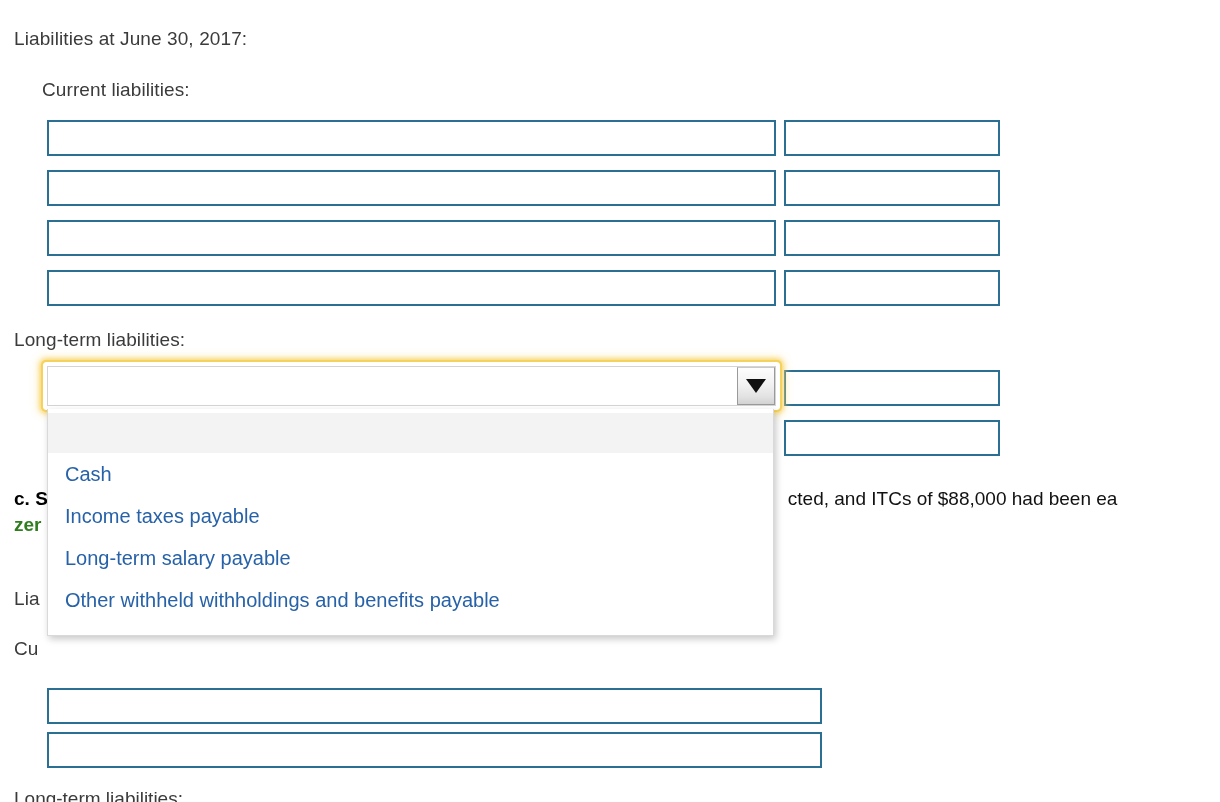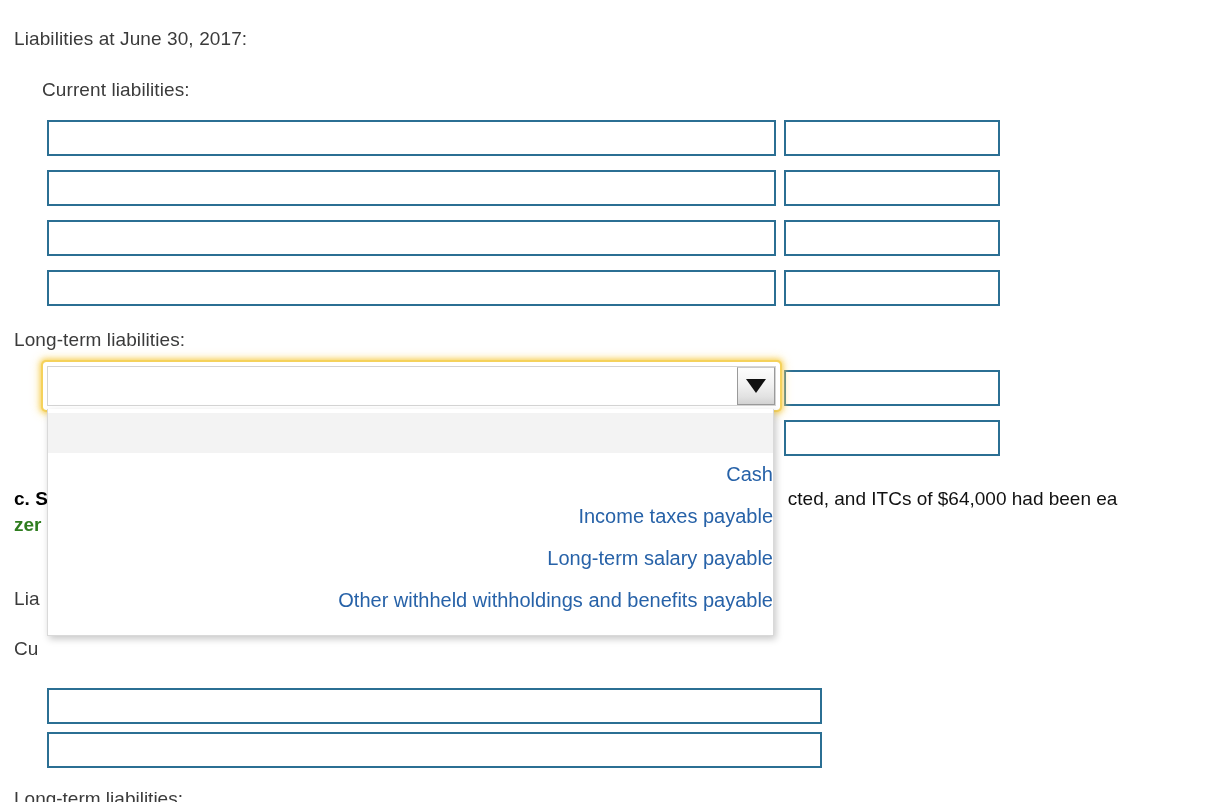--- a/index.html
+++ b/index.html
@@ -127,24 +127,23 @@
     box-shadow: 2px 3px 7px rgba(0,0,0,0.22);
     padding-top: 4px;
     padding-bottom: 14px;
     z-index: 50;
   }
   .dd-option {
     font-size: 20px;
     color: #2762a8;
     line-height: 42px;
     height: 42px;
-    padding-left: 0;
-    white-space: nowrap;
-    box-sizing: border-box;
-    text-align: right;
+    padding-left: 17px;
+    white-space: nowrap;
+    box-sizing: border-box;
   }
   .dd-option.blank {
     background: #f3f3f3;
     height: 40px;
     line-height: 40px;
     color: transparent;
   }
 
   
   .lower-label { color: #3b3b3b; }
@@ -178,21 +177,21 @@
 
   <input class="field-box col-a" style="top: 270px;" type="text" value="">
   <input class="field-box col-b" style="top: 270px;" type="text" value="">
 
   <div class="section-label" style="left:14px; top:329px;">Long-term liabilities:</div>
 
   <input class="field-box col-b" style="top: 370px;" type="text" value="">
   <input class="field-box col-b" style="top: 420px;" type="text" value="">
 
   <div class="para-c">
-    <b>c.</b><span>&nbsp;</span><b>S</b><span style="display:inline-block;width:740px;"></span><span>cted, and ITCs of $64,000 had been ea</span>
+    <b>c.</b><span>&nbsp;</span><b>S</b><span style="display:inline-block;width:740px;"></span><span>cted, and ITCs of $88,000 had been ea</span>
   </div>
   <div class="para-c" style="top:512px;">
     <span class="green">zer</span>
   </div>
 
   <div class="section-label lower-label" style="left:14px; top:588px;">Lia</div>
 
   <div class="section-label lower-label" style="left:14px; top:638px;">Cu</div>
 
   <input class="field-box" style="left: 47px; top: 688px; width: 775px;" type="text" value="">

